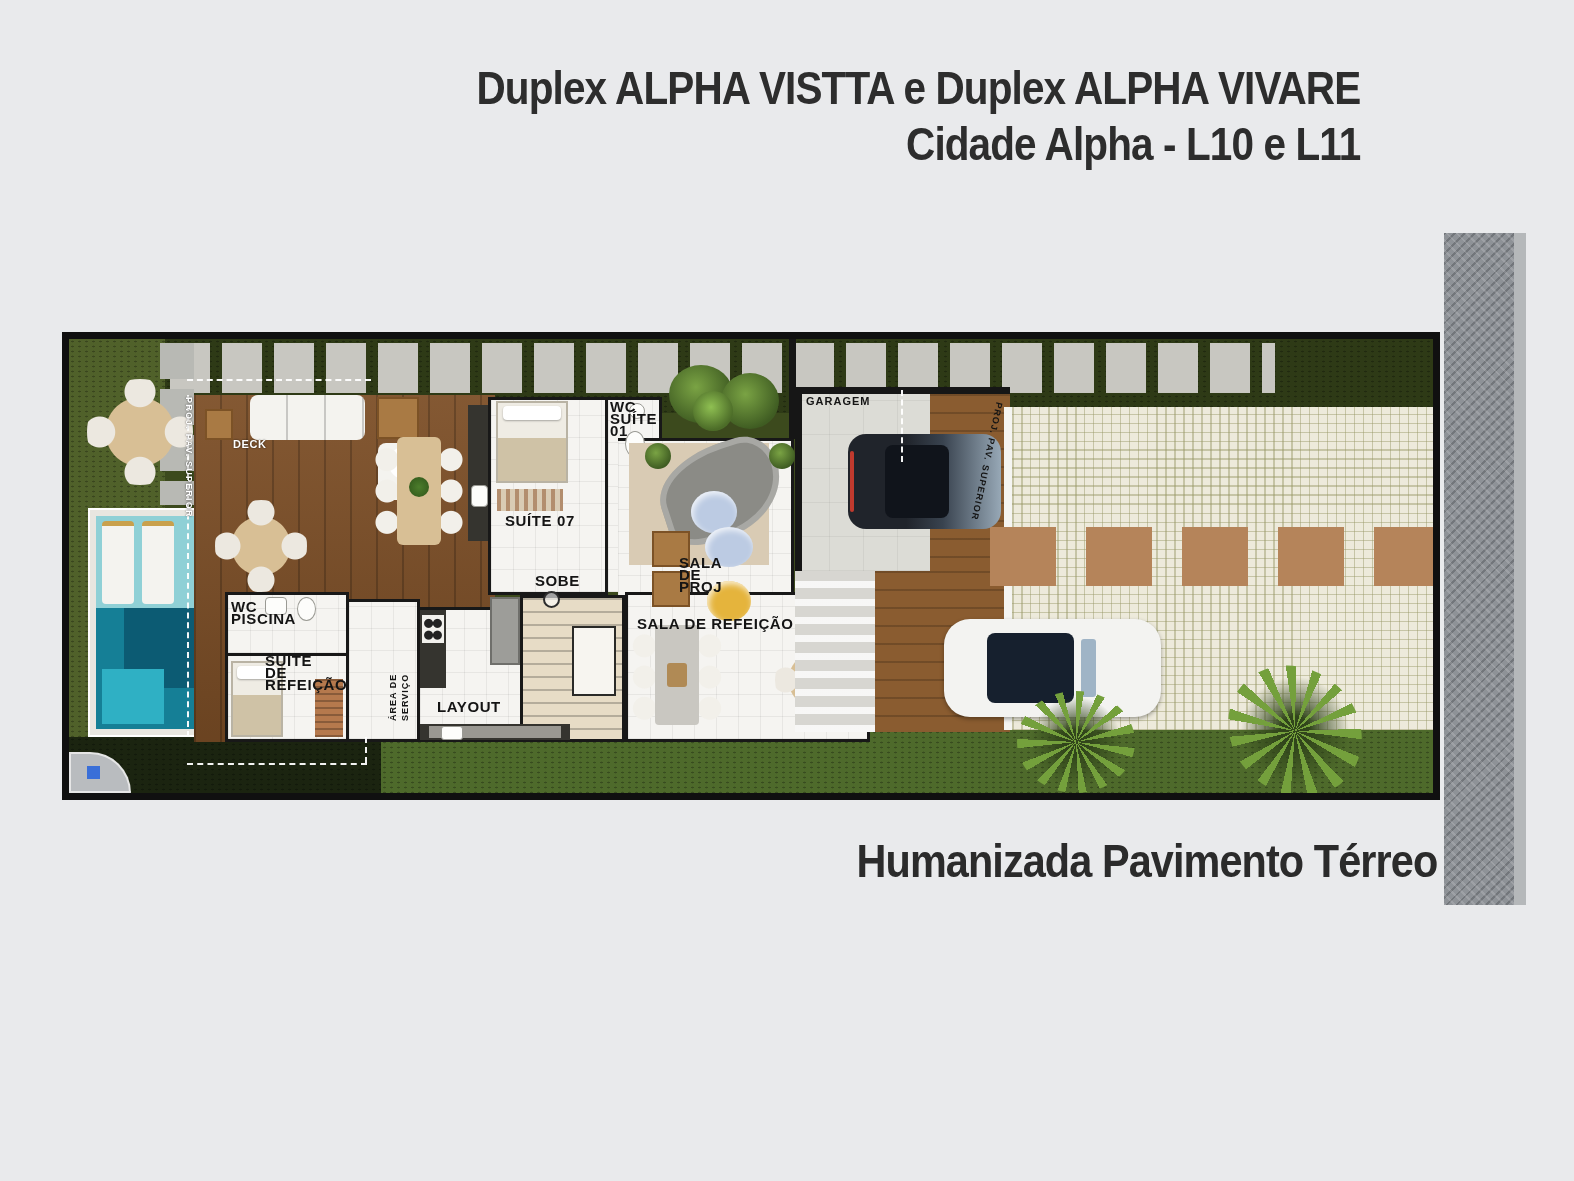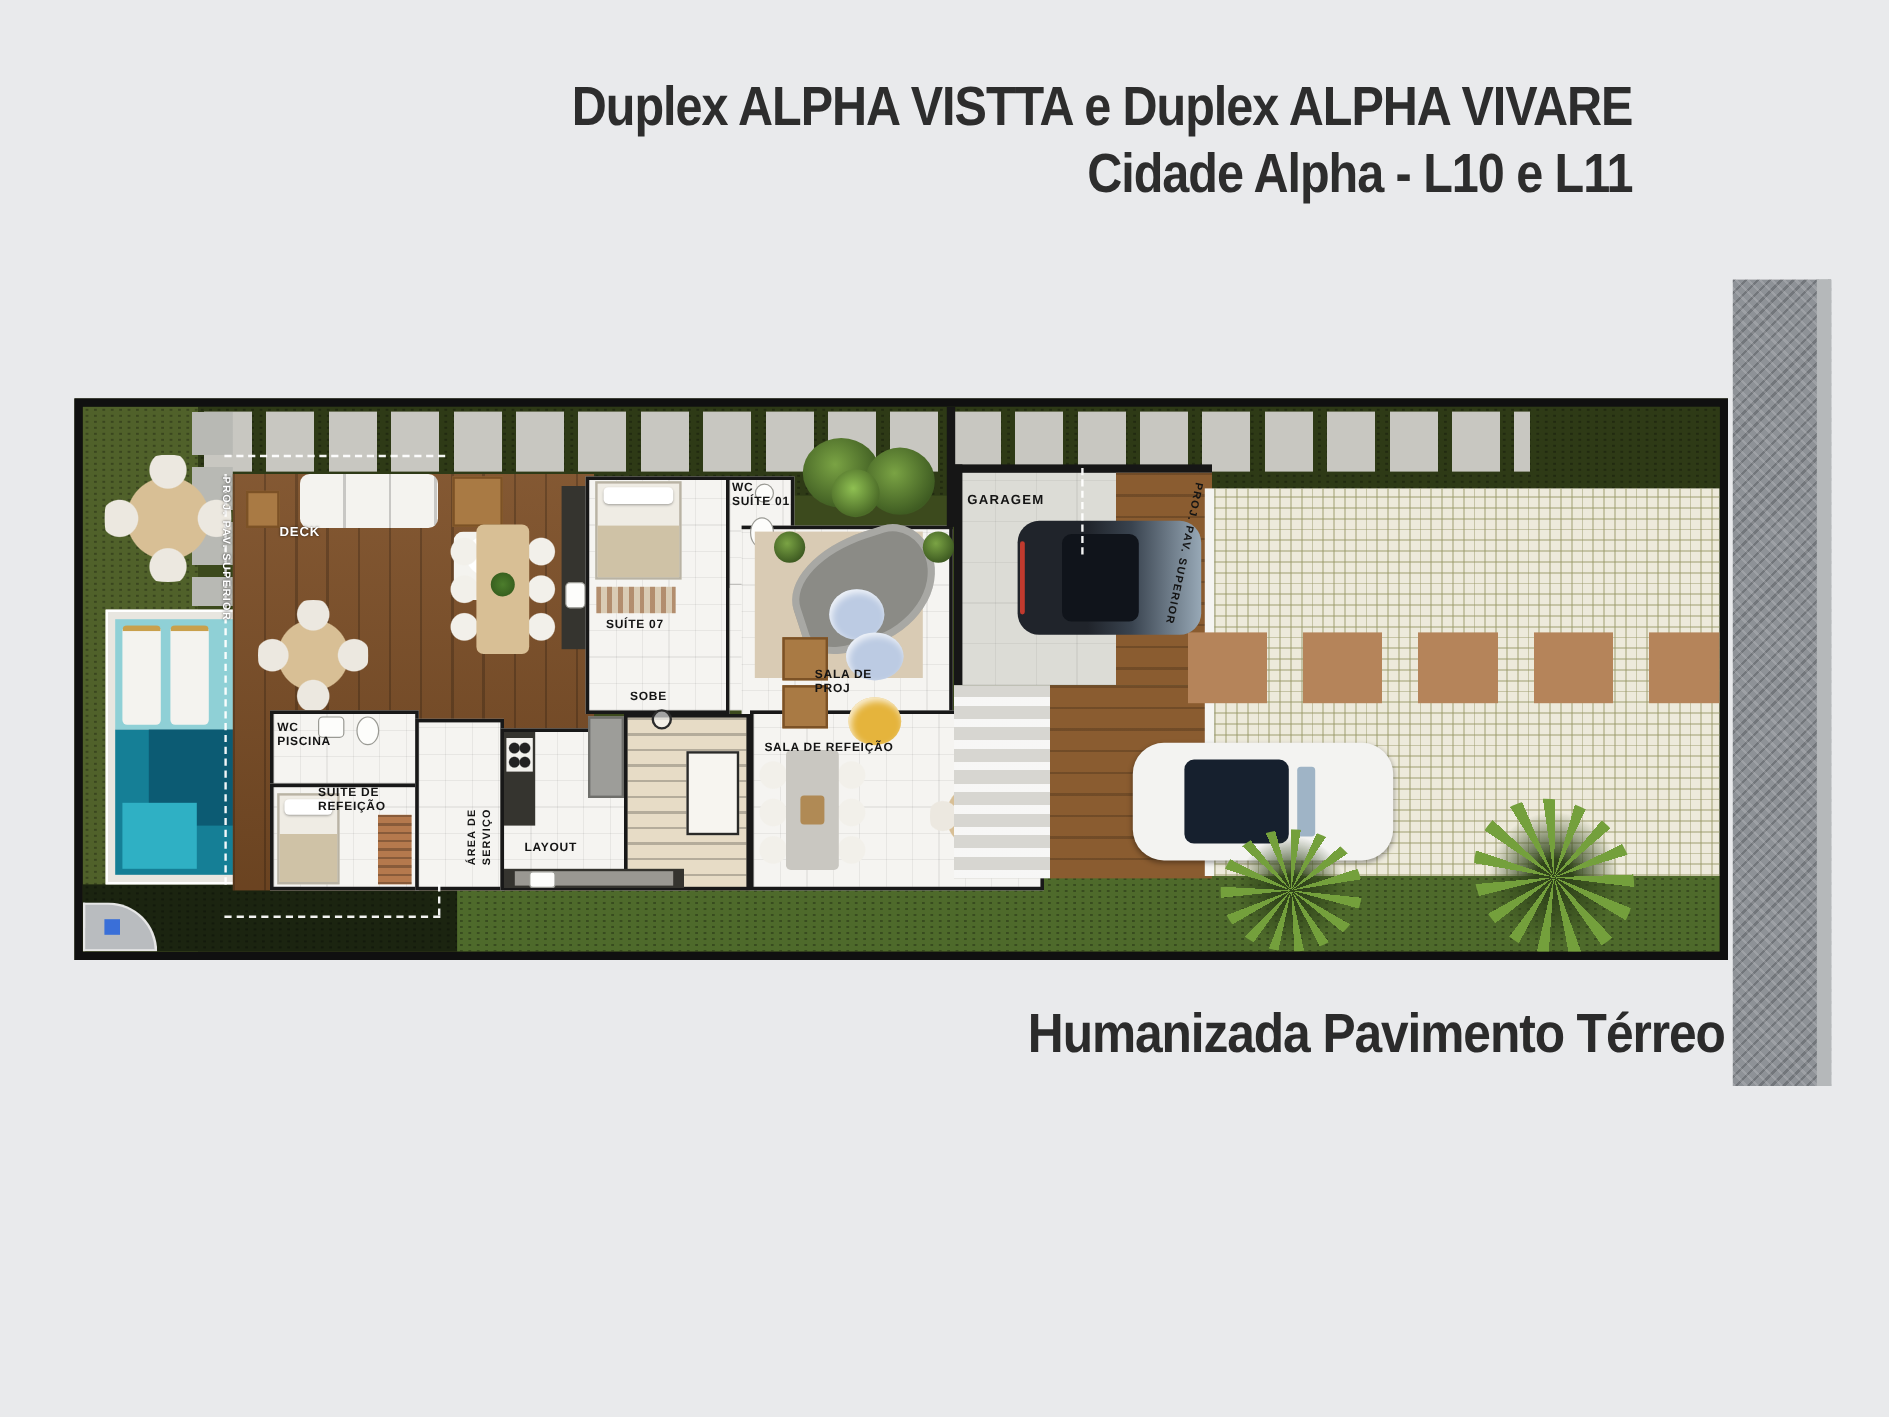--- a/index.html
+++ b/index.html
@@ -58,21 +58,21 @@
   .pool-frame{background:#e8e6e0;border:2px solid #fff;box-sizing:border-box;}
   .pool-shallow{background:#8fd0d6;}
   .pool-water{background:#157f96;}
   .pool-deep{background:#0c5b73;}
   .pool-light{background:#2fb0c4;}
   .lounger{background:#f4f3ef;border-radius:4px;border-top:5px solid #c9a04c;}
 
   .dash{border-left:2px dashed rgba(255,255,255,.95);}
   .dash-h{border-top:2px dashed rgba(255,255,255,.95);}
 
-  .lbl{font-size:10px;font-weight:bold;color:#141414;letter-spacing:.6px;line-height:12px;white-space:nowrap;}
+  .lbl{font-size:15px;font-weight:bold;color:#141414;letter-spacing:.6px;line-height:12px;white-space:nowrap;}
   .lbl.light{color:#fff;text-shadow:0 0 2px rgba(0,0,0,.8);}
   .lbl.wrap{white-space:normal;}
   .lbl.vert{writing-mode:vertical-rl;letter-spacing:1.2px;}
   .lbl.vert-up{writing-mode:vertical-rl;transform:rotate(180deg);letter-spacing:1px;}
 
   .sofa-deck{background:#f4f3ef;border-radius:8px;background-image:
     repeating-linear-gradient(90deg,rgba(0,0,0,0) 0 36px,rgba(0,0,0,.18) 36px 38px);}
   .side-table{background:#a97a44;border:2px solid #7c5226;box-sizing:border-box;}
   .table-set{border-radius:50%;}
   .sofa-curve{background:#8b8b86;border-radius:70% 30% 65% 35%/55% 45% 70% 30%;transform:rotate(-18deg);
@@ -267,27 +267,27 @@
     </div>
 
     <div class="dash" style="left:118px;top:56px;width:0;height:342px;"></div>
     <div class="dash-h" style="left:118px;top:40px;width:184px;height:0;"></div>
     <div class="dash-h" style="left:118px;top:424px;width:180px;height:0;"></div>
     <div class="dash" style="left:296px;top:398px;width:0;height:26px;"></div>
     <div class="dash" style="left:832px;top:51px;width:0;height:72px;"></div>
 
     <div class="lbl light vert" style="left:114px;top:58px;font-size:9px;">PROJ. PAV. SUPERIOR</div>
     <div class="lbl light" style="left:164px;top:99px;font-size:11px;">DECK</div>
-    <div class="lbl" style="left:737px;top:72px;font-size:11px;letter-spacing:1px;">GARAGEM</div>
+    <div class="lbl" style="left:737px;top:56px;font-size:11px;letter-spacing:1px;">GARAGEM</div>
     <div class="lbl vert" style="left:912px;top:62px;font-size:9px;transform:rotate(12deg);">PROJ. PAV. SUPERIOR</div>
     <div class="lbl wrap" style="left:162px;top:262px;width:52px;">WC PISCINA</div>
     <div class="lbl wrap" style="left:196px;top:316px;width:62px;">SUÍTE DE REFEIÇÃO</div>
     <div class="lbl vert-up wrap" style="left:318px;top:296px;height:86px;font-size:9px;">ÁREA DE SERVIÇO</div>
     <div class="lbl" style="left:368px;top:362px;">LAYOUT</div>
-    <div class="lbl" style="left:456px;top:236px;">SOBE</div>
+    <div class="lbl" style="left:466px;top:236px;">SOBE</div>
     <div class="sobe-ring" style="left:474px;top:252px;"></div>
     <div class="lbl" style="left:436px;top:176px;">SUÍTE 07</div>
     <div class="lbl wrap" style="left:541px;top:62px;width:50px;">WC SUÍTE 01</div>
     <div class="lbl wrap" style="left:610px;top:218px;width:54px;">SALA DE PROJ</div>
     <div class="lbl" style="left:568px;top:279px;">SALA DE REFEIÇÃO</div>
   </div>
 
   <div class="sidewalk">
     <div class="curb"></div>
   </div>

